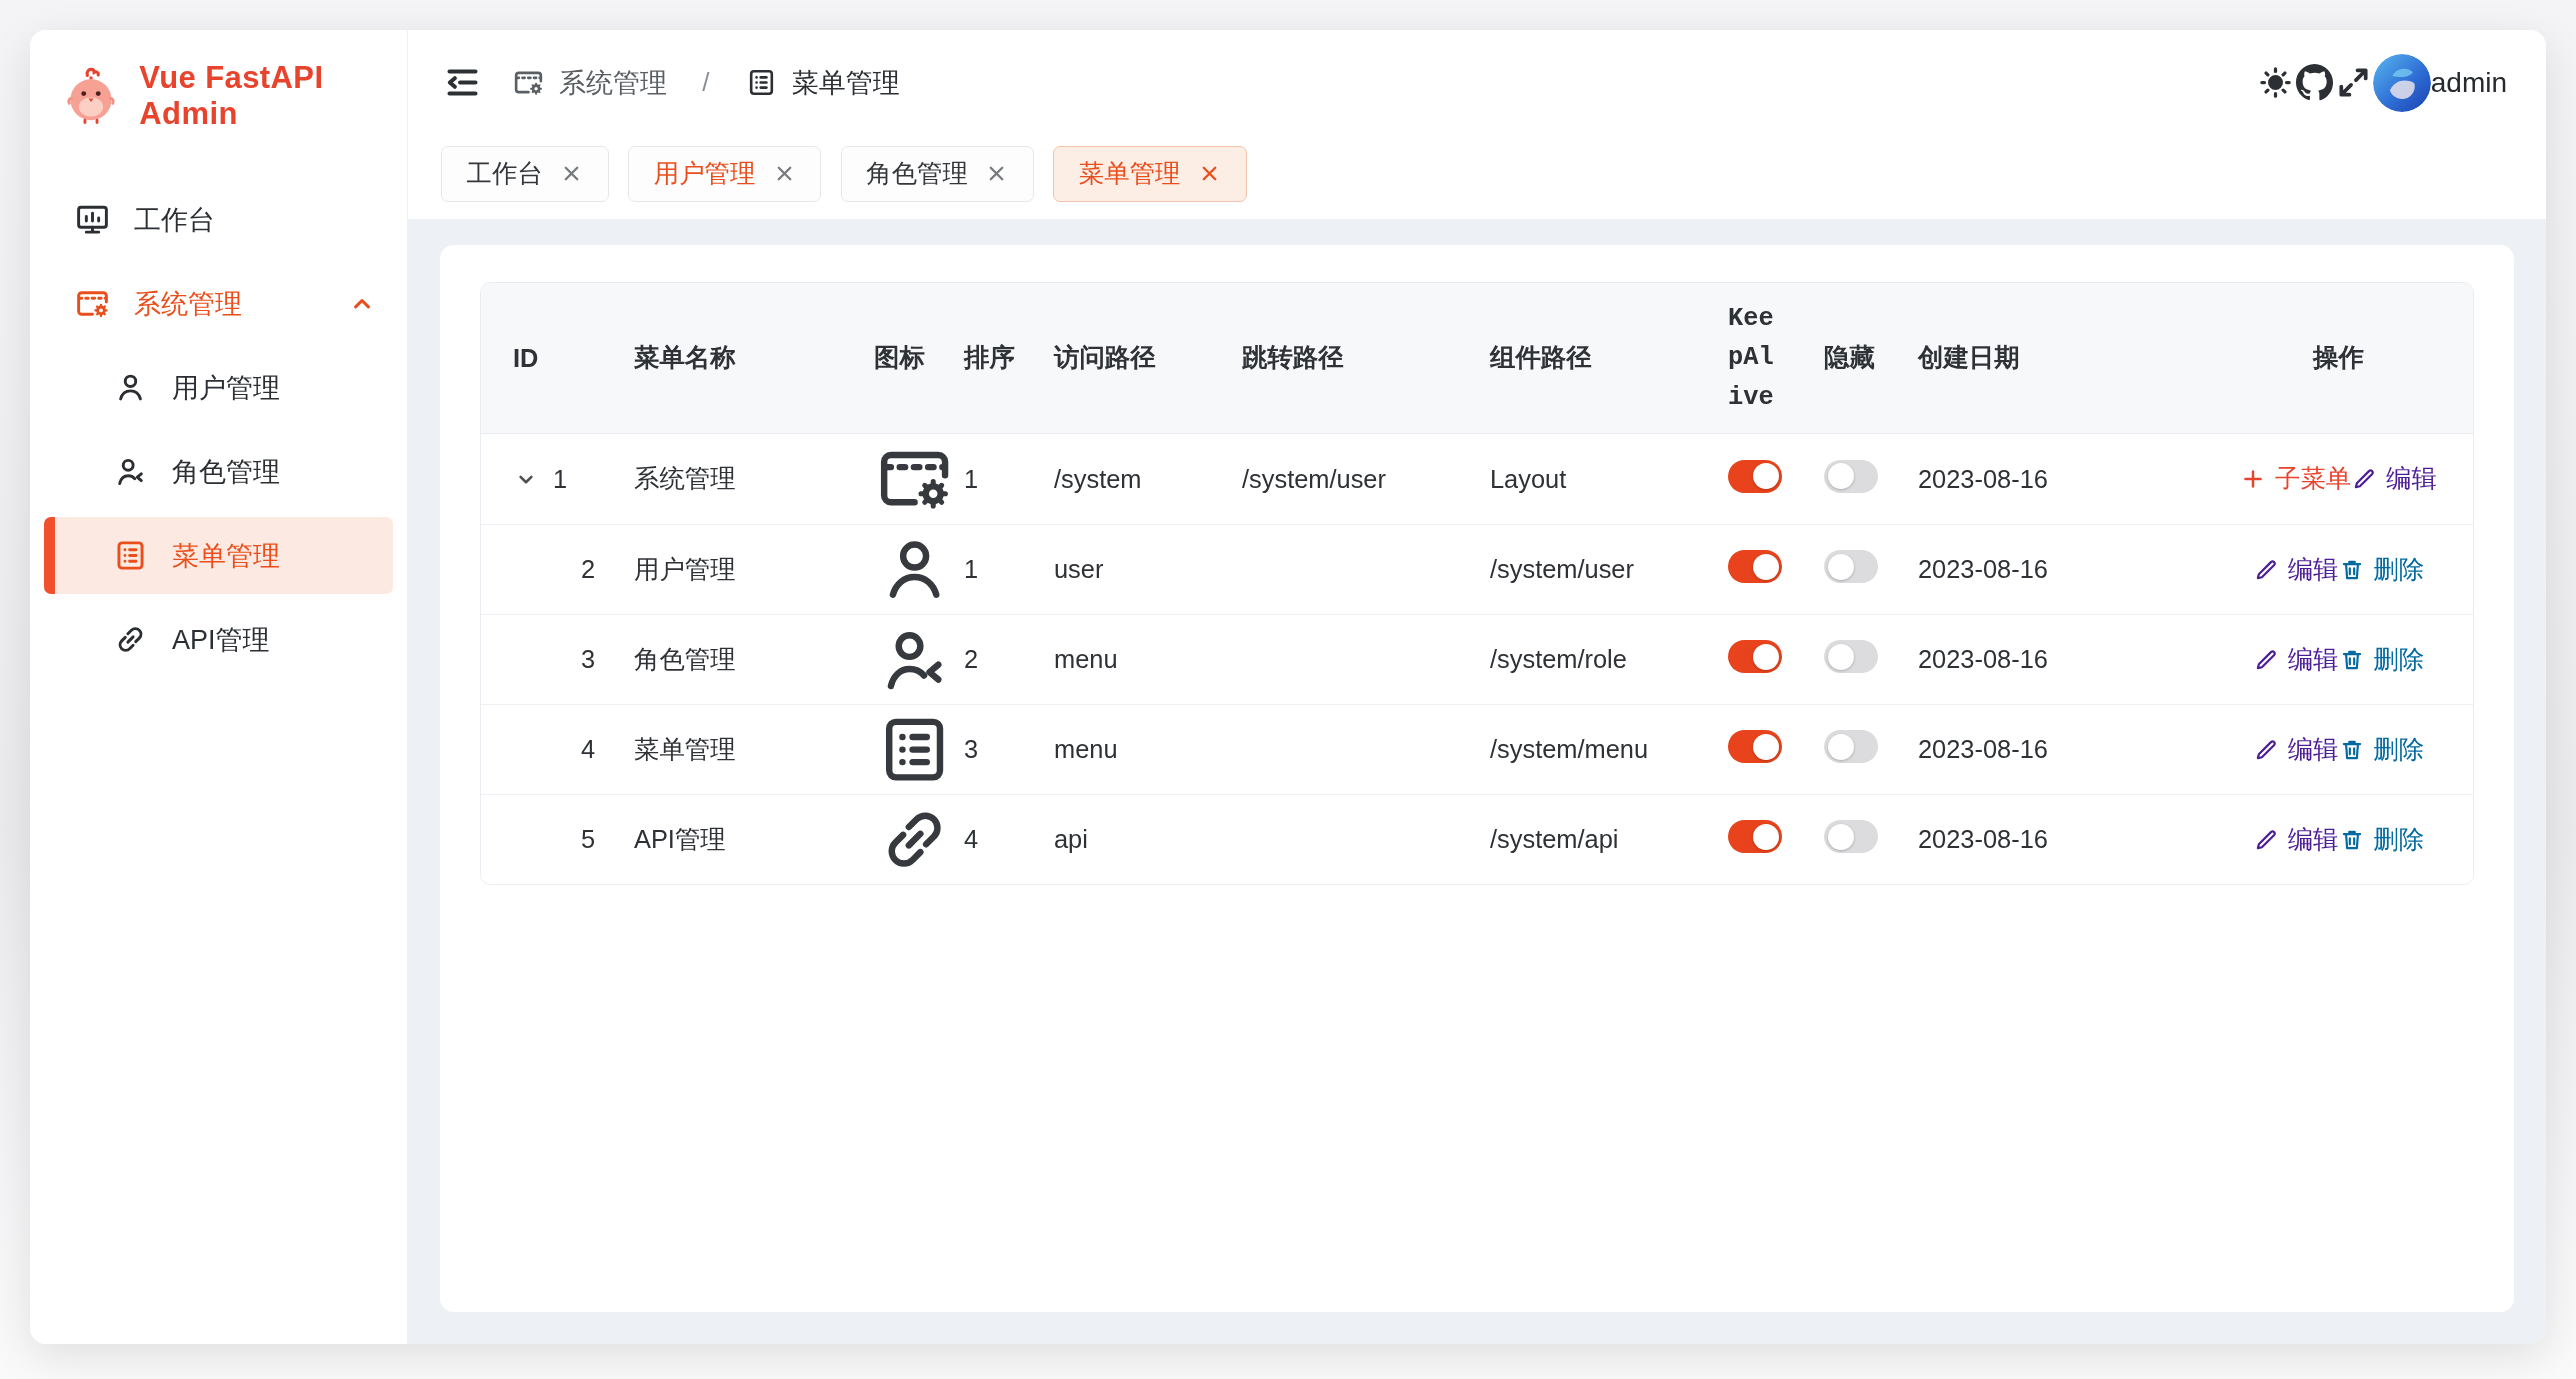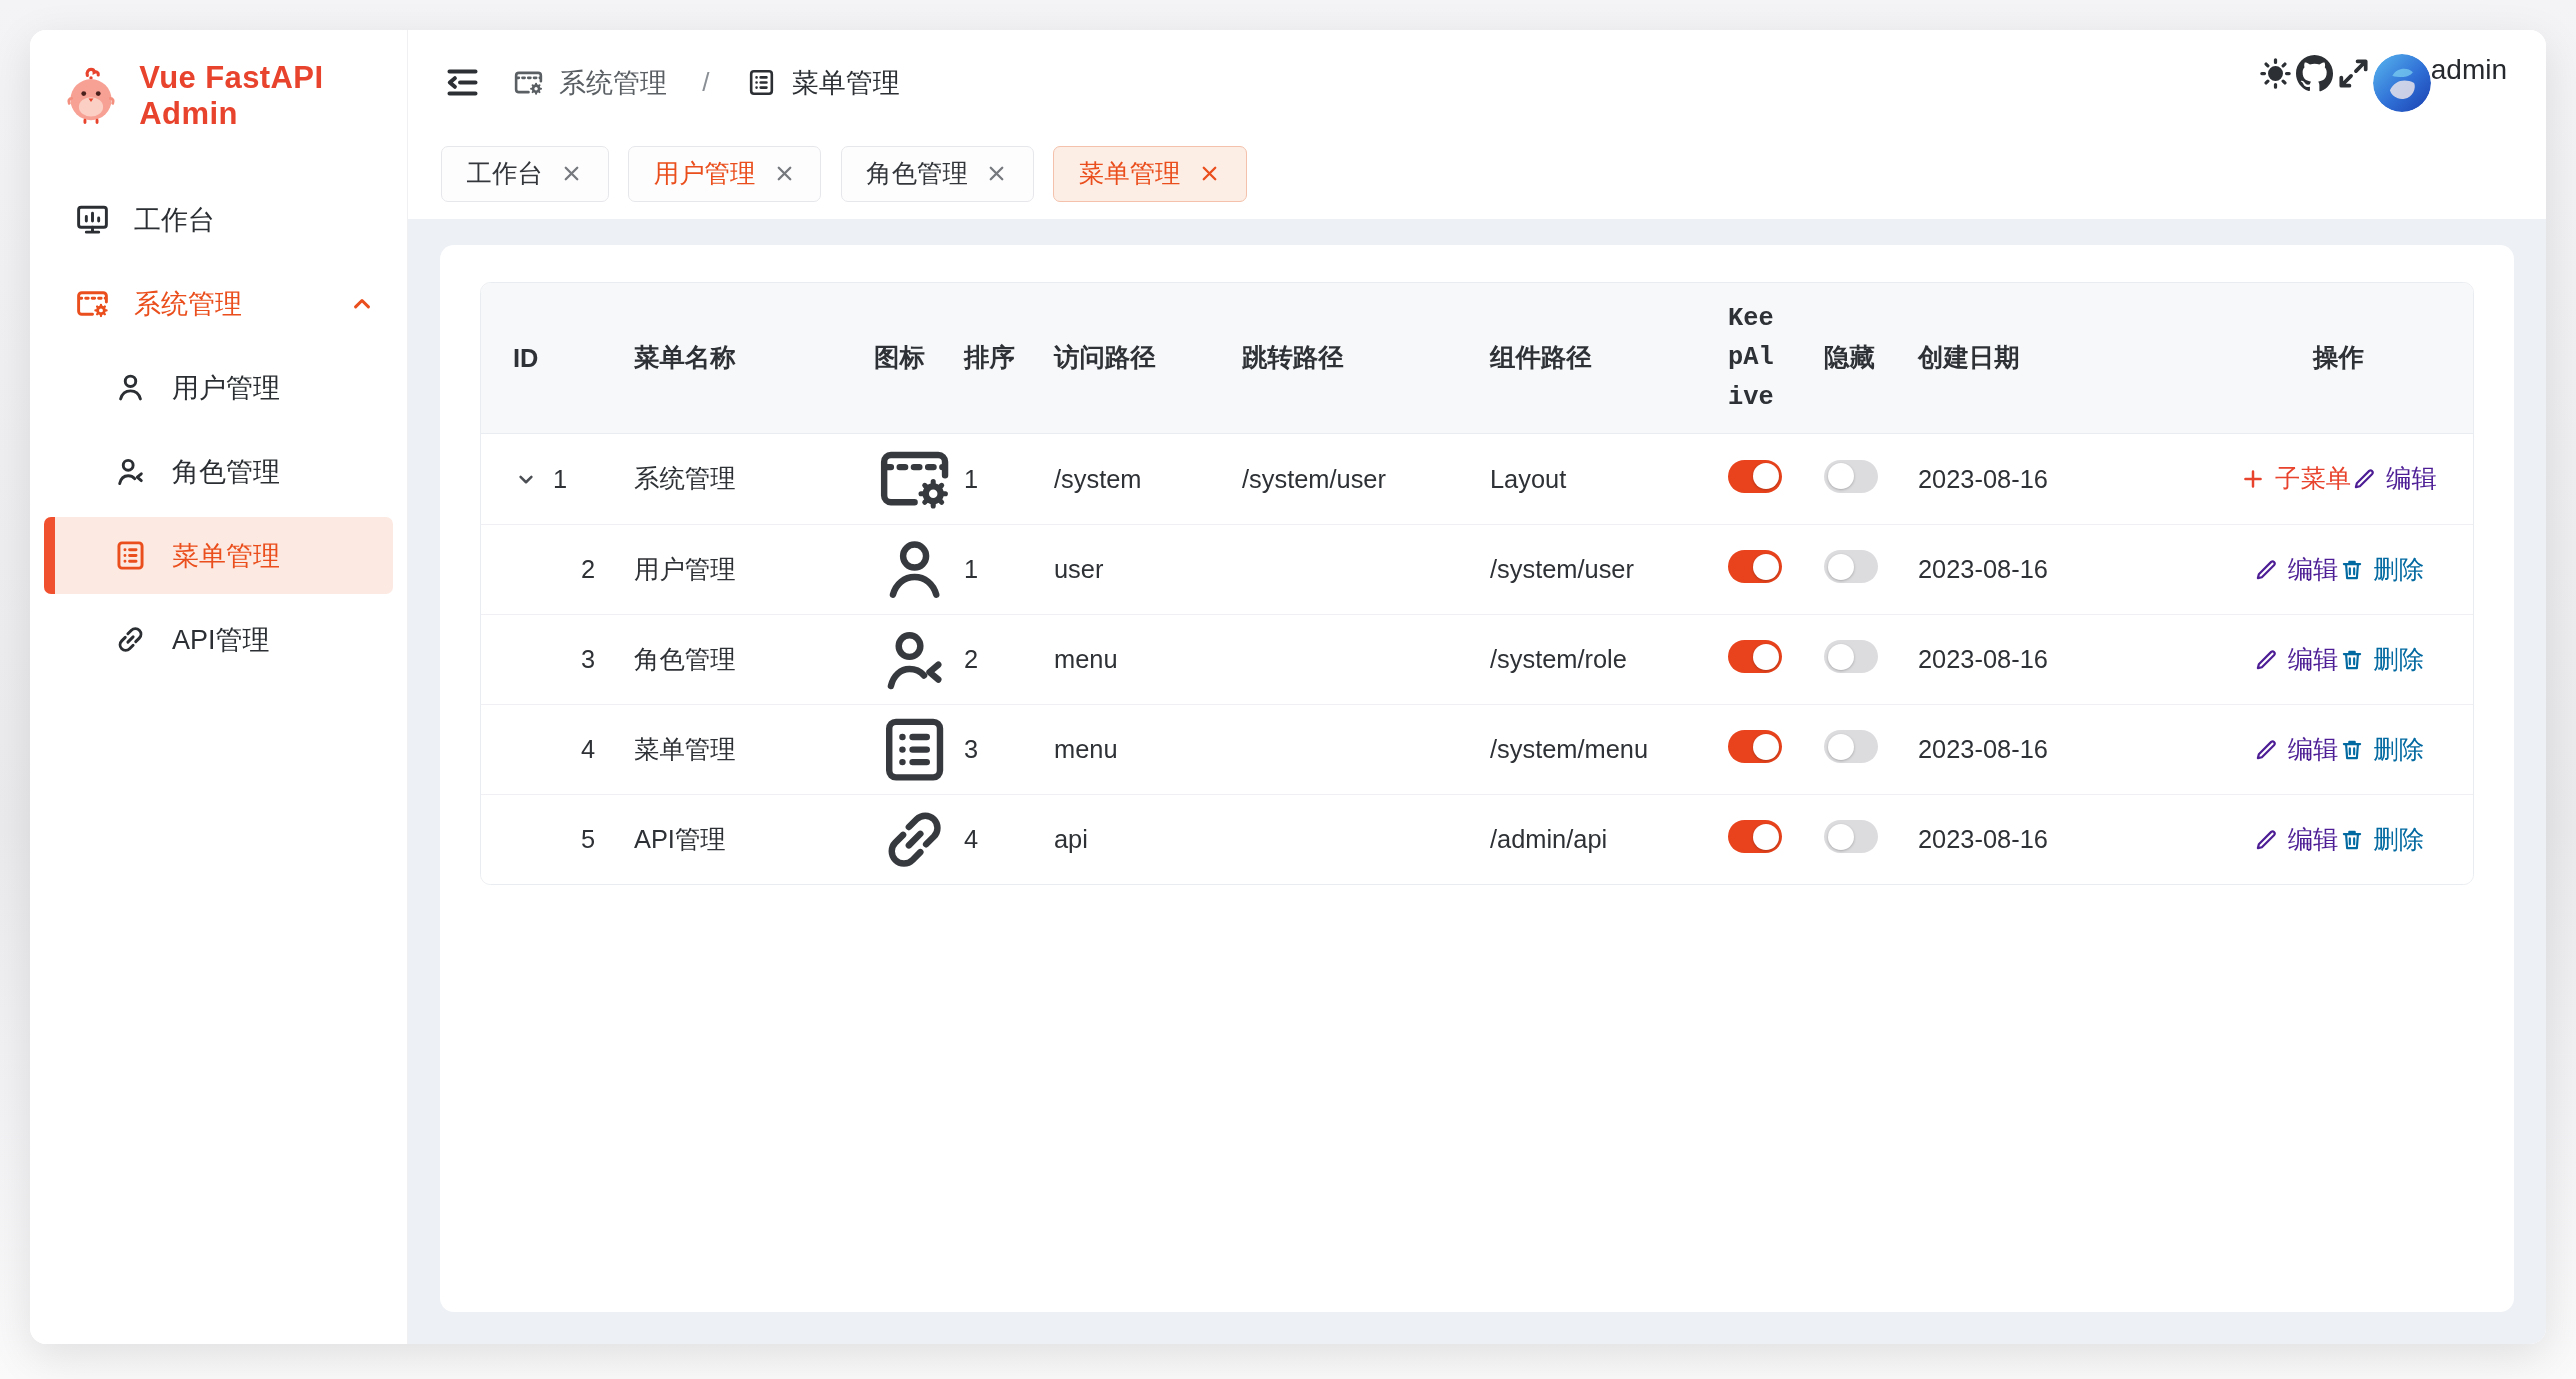--- a/index.html
+++ b/index.html
@@ -30,21 +30,21 @@
 
   
   .main { flex:1; display:flex; flex-direction:column; min-width:0; }
   .topbar { height:105px; display:flex; align-items:center; padding:0 39px 0 35px; gap:30px; background:#fff; }
   .icon-btn { width:39px; height:39px; color:#2c3034; cursor:pointer; flex-shrink:0; }
   .crumb { display:flex; align-items:center; gap:14px; font-size:27px; cursor:pointer; }
   .crumb .ci { width:33px; height:33px; }
   .crumb.dim { color:#5a5f64; }
   .crumb.cur { color:#2c3034; }
   .crumb-sep { color:#8a8f95; font-size:26px; padding:0 5.3px; }
-  .top-right { margin-left:auto; display:flex; }
+  .top-right { margin-left:auto; display:flex; align-items:center; }
   .avatar { width:58px; height:58px; border-radius:50%; overflow:hidden; cursor:pointer; flex-shrink:0; }
   .admin-name { font-size:28px; color:#26292e; cursor:pointer; }
 
   .tabs-strip { height:84px; background:#fff; display:flex; align-items:center; gap:19.3px; padding:0 35px 7px 33px; }
   .tab { display:inline-flex; align-items:center; gap:17.5px; height:56px; padding:0 24.6px;
     border:1.8px solid #e6e7ea; border-radius:7px; background:#fdfdfe; font-size:25.4px; color:#33363a; cursor:pointer; }
   .tab .tx { width:23px; height:23px; color:#76797e; }
   .tab.hl { color:#ea4e1c; }
   .tab.active { background:#fcede5; border-color:#f4c2ac; color:#ea4e1c; }
   .tab.active .tx { color:#ea4e1c; }
@@ -503,21 +503,21 @@
                 <svg viewBox="0 0 24 24" fill="none" stroke="currentColor" stroke-width="1.9" stroke-linecap="round" stroke-linejoin="round">
                   <path d="M10.3 13.7l3.4-3.4"></path>
                   <path d="M8.6 10.6l-2.3 2.3a3.6 3.6 0 0 0 5.1 5.1l2.3-2.3"></path>
                   <path d="M15.4 13.4l2.3-2.3a3.6 3.6 0 0 0-5.1-5.1l-2.3 2.3"></path>
                 </svg>
               </span>
             </div>
             <div class="td">4</div>
             <div class="td">api</div>
             <div class="td"></div>
-            <div class="td">/admin/api</div>
+            <div class="td">/system/api</div>
             <div class="td">
               <span class="switch on"><span class="knob"></span></span>
             </div>
             <div class="td">
               <span class="switch off"><span class="knob"></span></span>
             </div>
             <div class="td">2023-08-16</div>
             <div class="td ops">
               <span class="alink edit">
                 <span class="ai">

